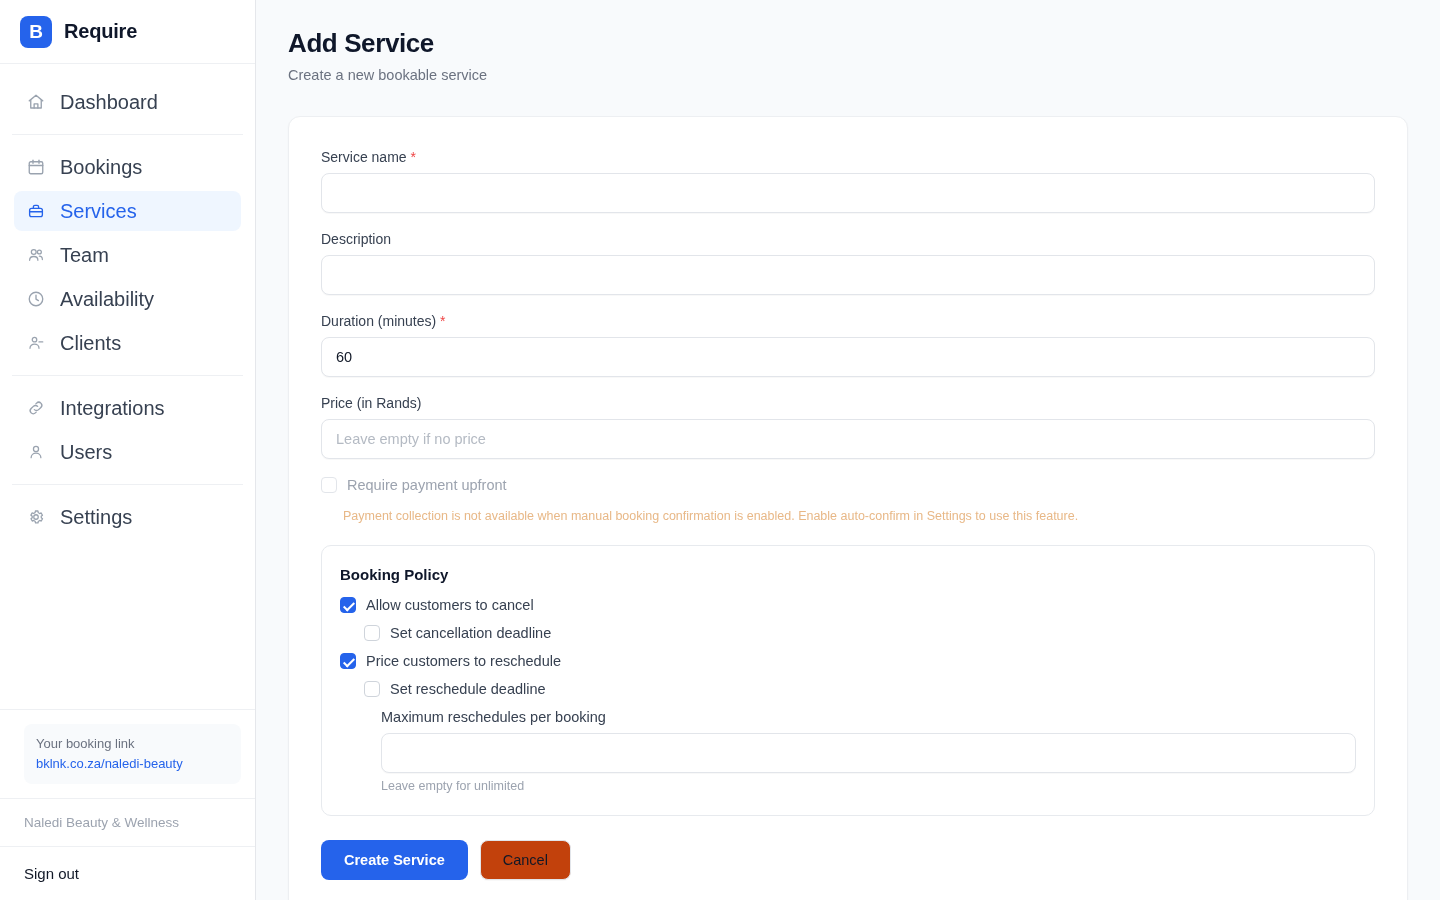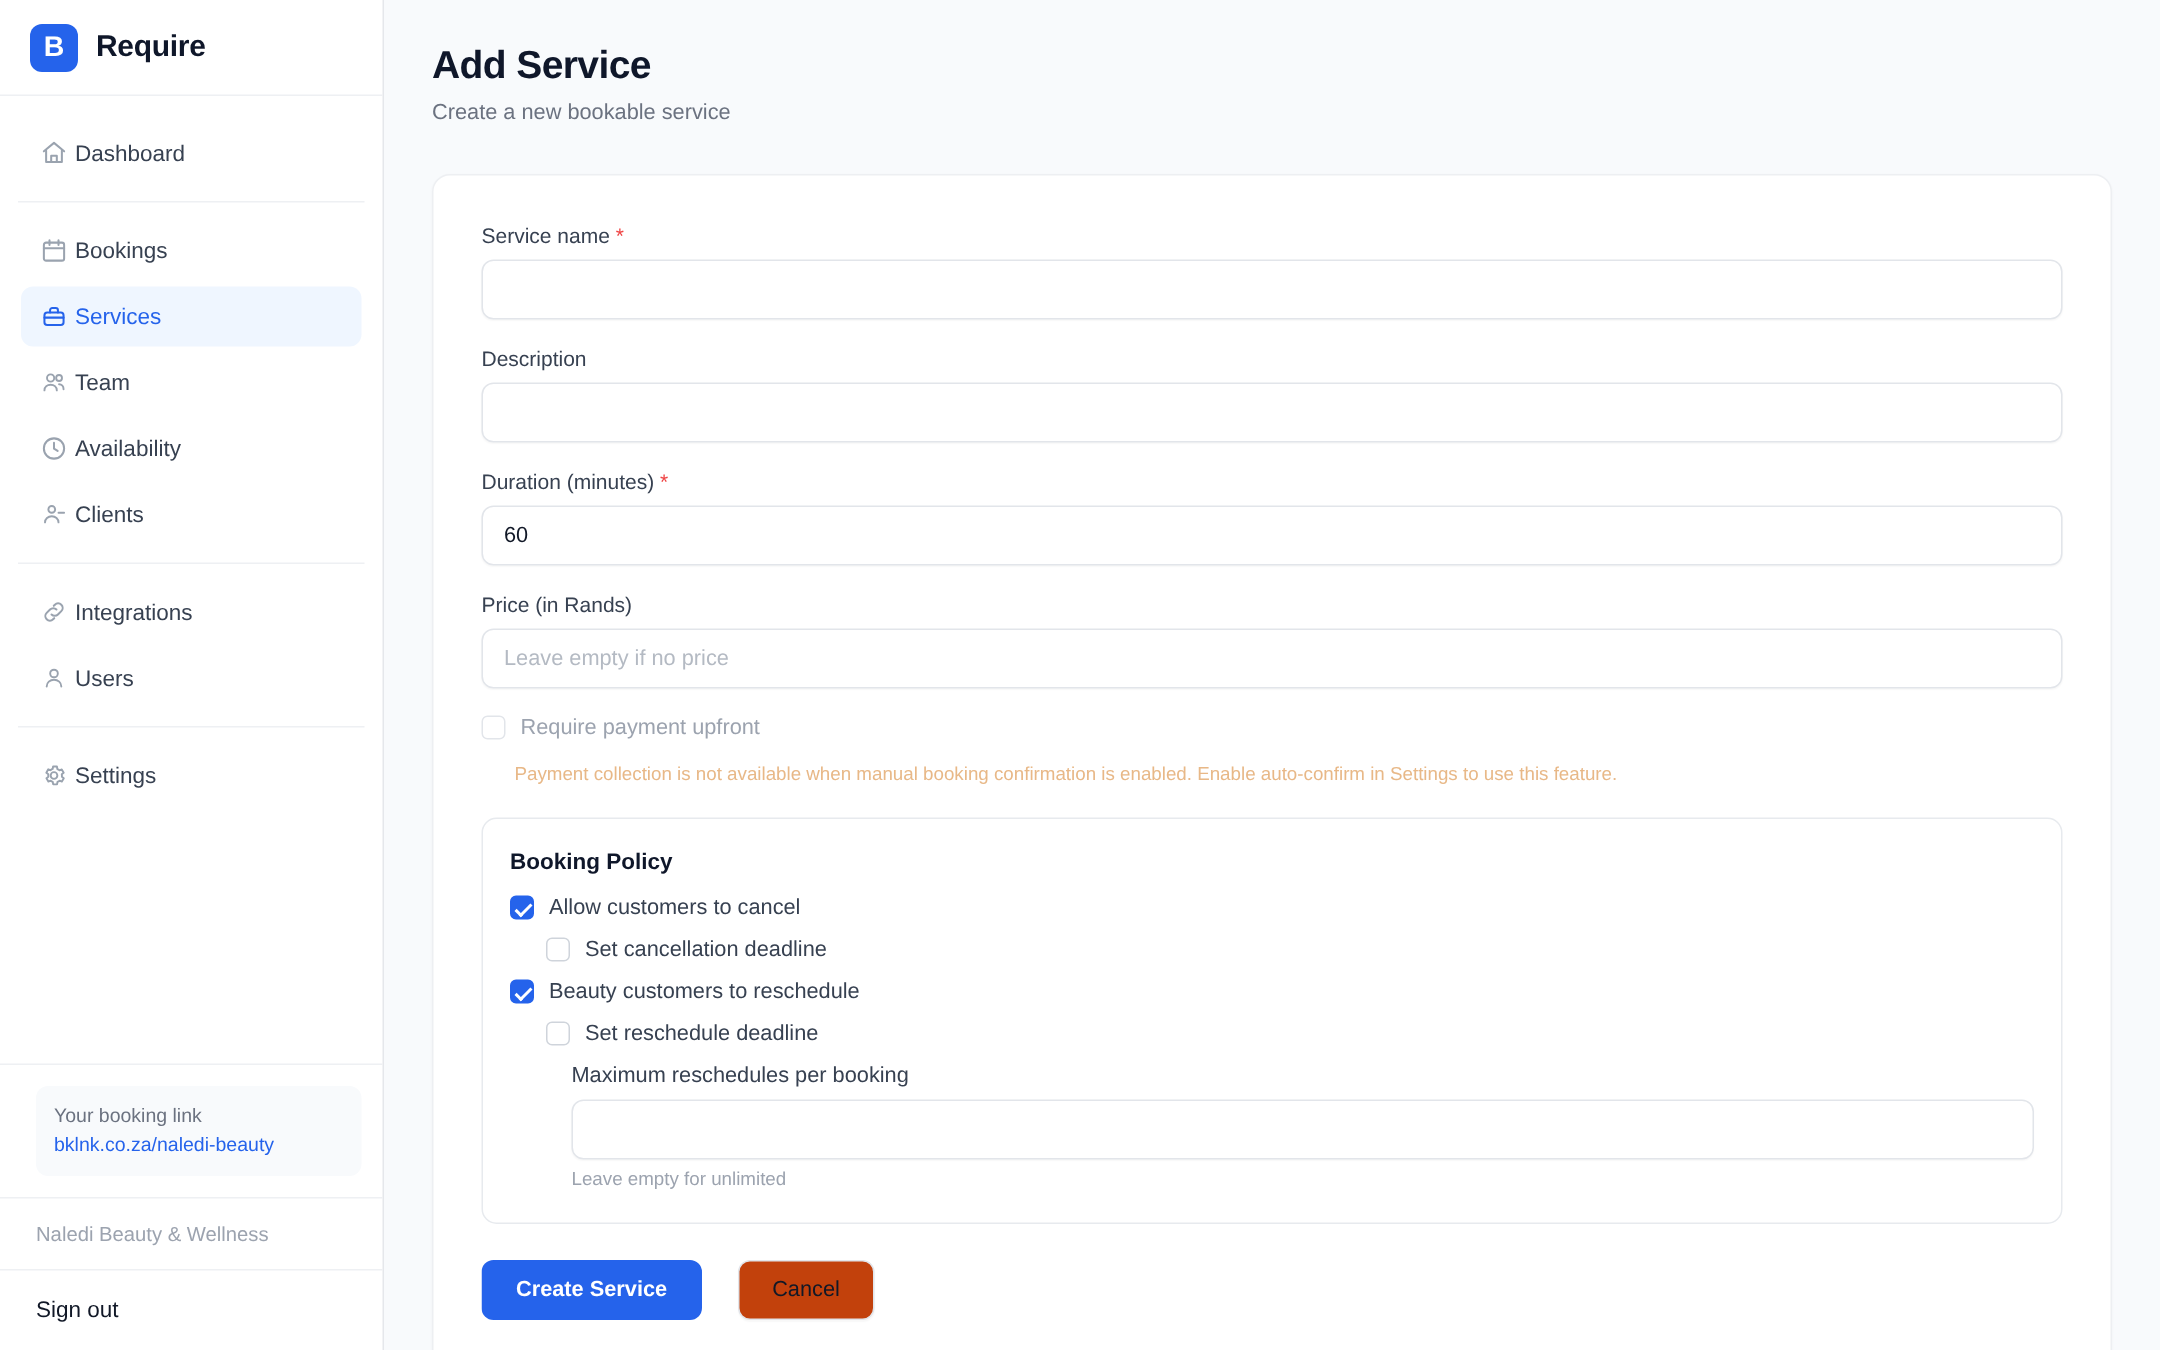--- a/index.html
+++ b/index.html
@@ -30,24 +30,24 @@
     background: #2563eb; color: #fff;
     display: flex; align-items: center; justify-content: center;
     font-size: 19px; font-weight: bold; line-height: 1;
   }
   .brand-name { font-size: 20px; font-weight: bold; color: #0f172a; letter-spacing: -0.2px; }
 
   .nav { padding: 8px 0 0 0; }
   .nav-group { padding: 6px 14px; }
   .nav-sep { height: 1px; background: #eef0f3; margin: 2px 12px; }
   .nav-item {
-    display: flex; align-items: center; gap: 4px;
+    display: flex; align-items: center; gap: 14px;
     height: 40px; padding: 0 12px;
     border-radius: 8px;
-    font-size: 15px; color: #374151;
+    font-size: 20px; color: #374151;
     cursor: pointer;
     margin: 4px 0;
   }
   .nav-item .ico { width: 20px; height: 20px; display: flex; align-items: center; justify-content: center; color: #9aa3af; flex: 0 0 20px; }
   .nav-item.active { background: #eff6ff; color: #2563eb; font-weight: 500; }
   .nav-item.active .ico { color: #2563eb; }
 
   .sidebar-spacer { flex: 1 1 auto; }
 
   .booking-link-wrap {
@@ -130,21 +130,21 @@
   }
   .policy-title { font-size: 15px; font-weight: bold; color: #0f172a; margin-bottom: 14px; }
   .policy-row { margin-bottom: 12px; }
   .policy-row.indent { margin-left: 24px; }
   .sub-label { font-size: 14.5px; color: #374151; margin-top: 6px; margin-left: 41px; display: block; }
   .max-wrap { margin-left: 41px; margin-top: 8px; }
   .hint { font-size: 12.5px; color: #9ca3af; margin-top: 6px; }
 
   .actions {
     margin-top: 24px; padding-top: 0;
-    display: flex; gap: 24px; align-items: center;
+    display: flex; gap: 12px; align-items: center;
   }
   .btn {
     height: 40px; padding: 0 22px;
     border-radius: 8px; font-size: 14.5px; font-weight: bold;
     font-family: "Liberation Sans", sans-serif;
     cursor: pointer; border: 1px solid transparent;
     display: inline-flex; align-items: center; justify-content: center;
   }
   .btn-primary { background: #2563eb; color: #fff; }
   .btn-ghost { background: #c2410c; color: #111827; border-color: #e2e5ea; font-weight: normal;
@@ -337,21 +337,21 @@
           <span class="chk-label">Allow customers to cancel</span>
         </div>
 
         <div class="policy-row chk-row indent">
           <input class="cb" type="checkbox" style="">
           <span class="chk-label">Set cancellation deadline</span>
         </div>
 
         <div class="policy-row chk-row">
           <input class="cb" type="checkbox" checked="" style="">
-          <span class="chk-label">Beauty customers to reschedule</span>
+          <span class="chk-label">Price customers to reschedule</span>
         </div>
 
         <div class="policy-row chk-row indent">
           <input class="cb" type="checkbox" style="">
           <span class="chk-label">Set reschedule deadline</span>
         </div>
 
         <label class="sub-label">Maximum reschedules per booking</label>
         <div class="max-wrap">
           <input class="inp" type="text" placeholder="" style="">

